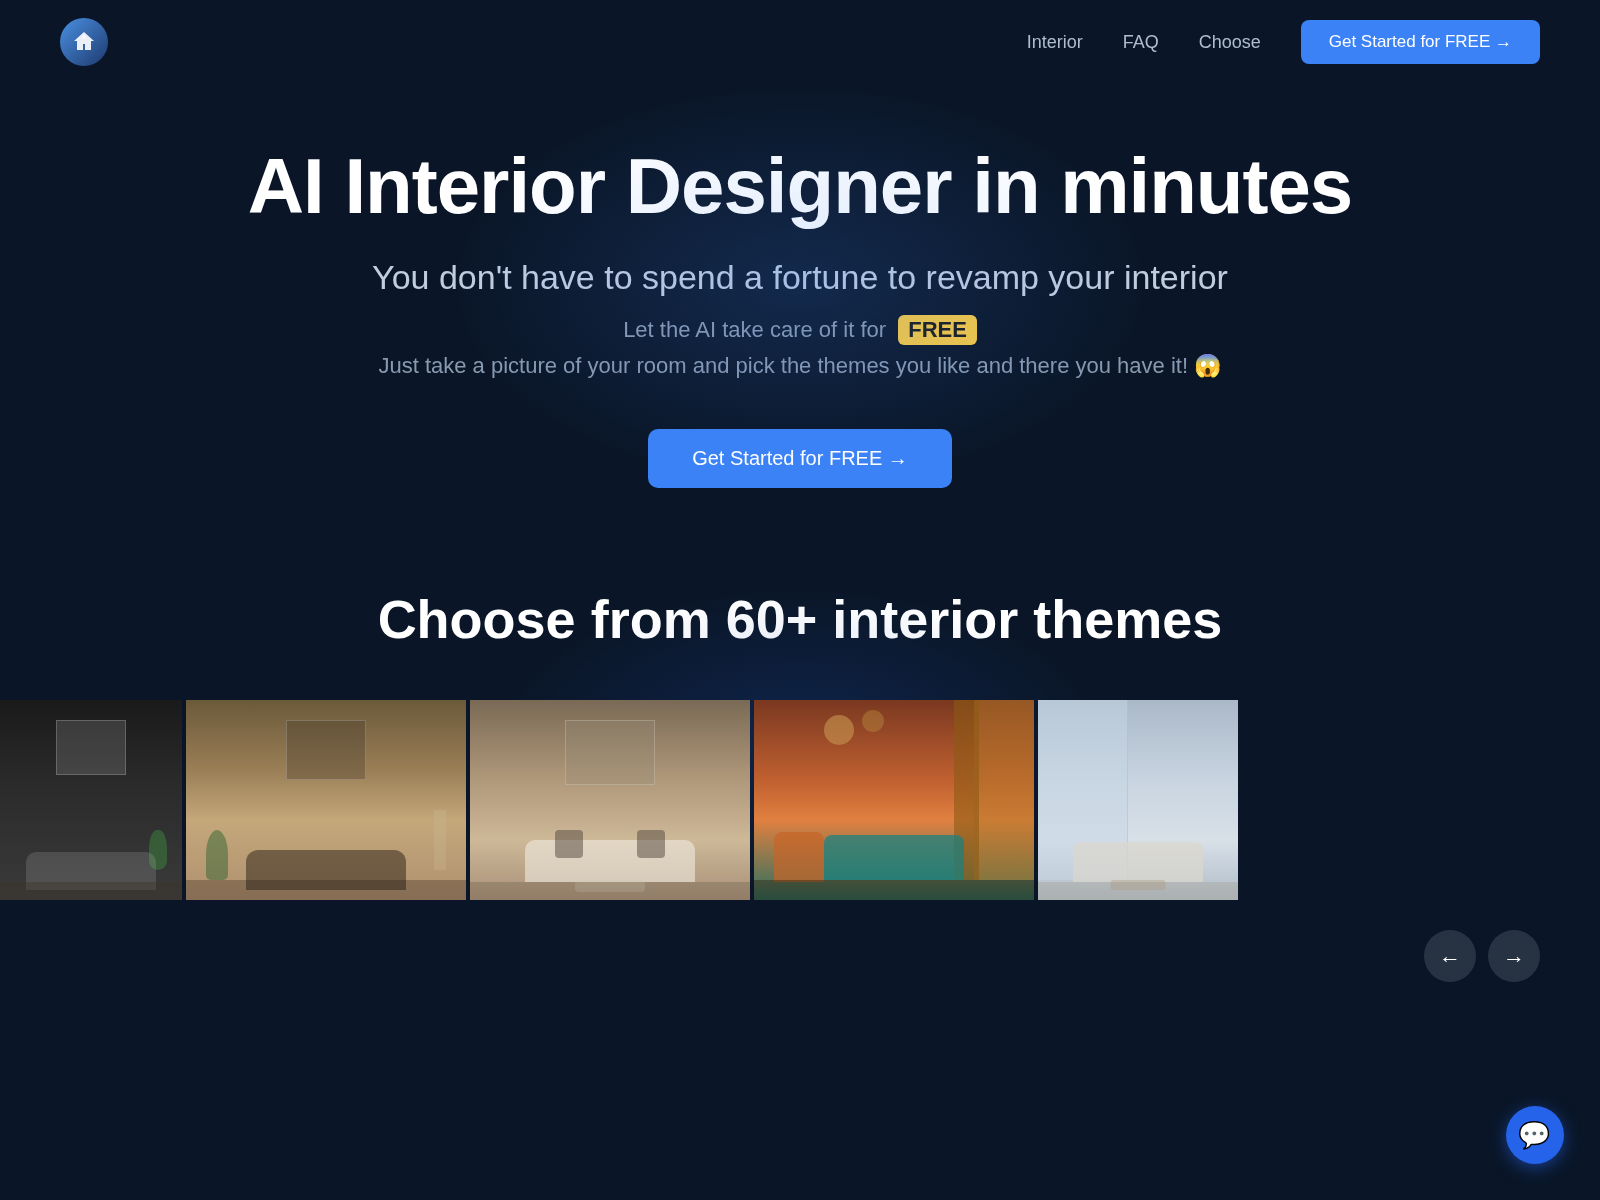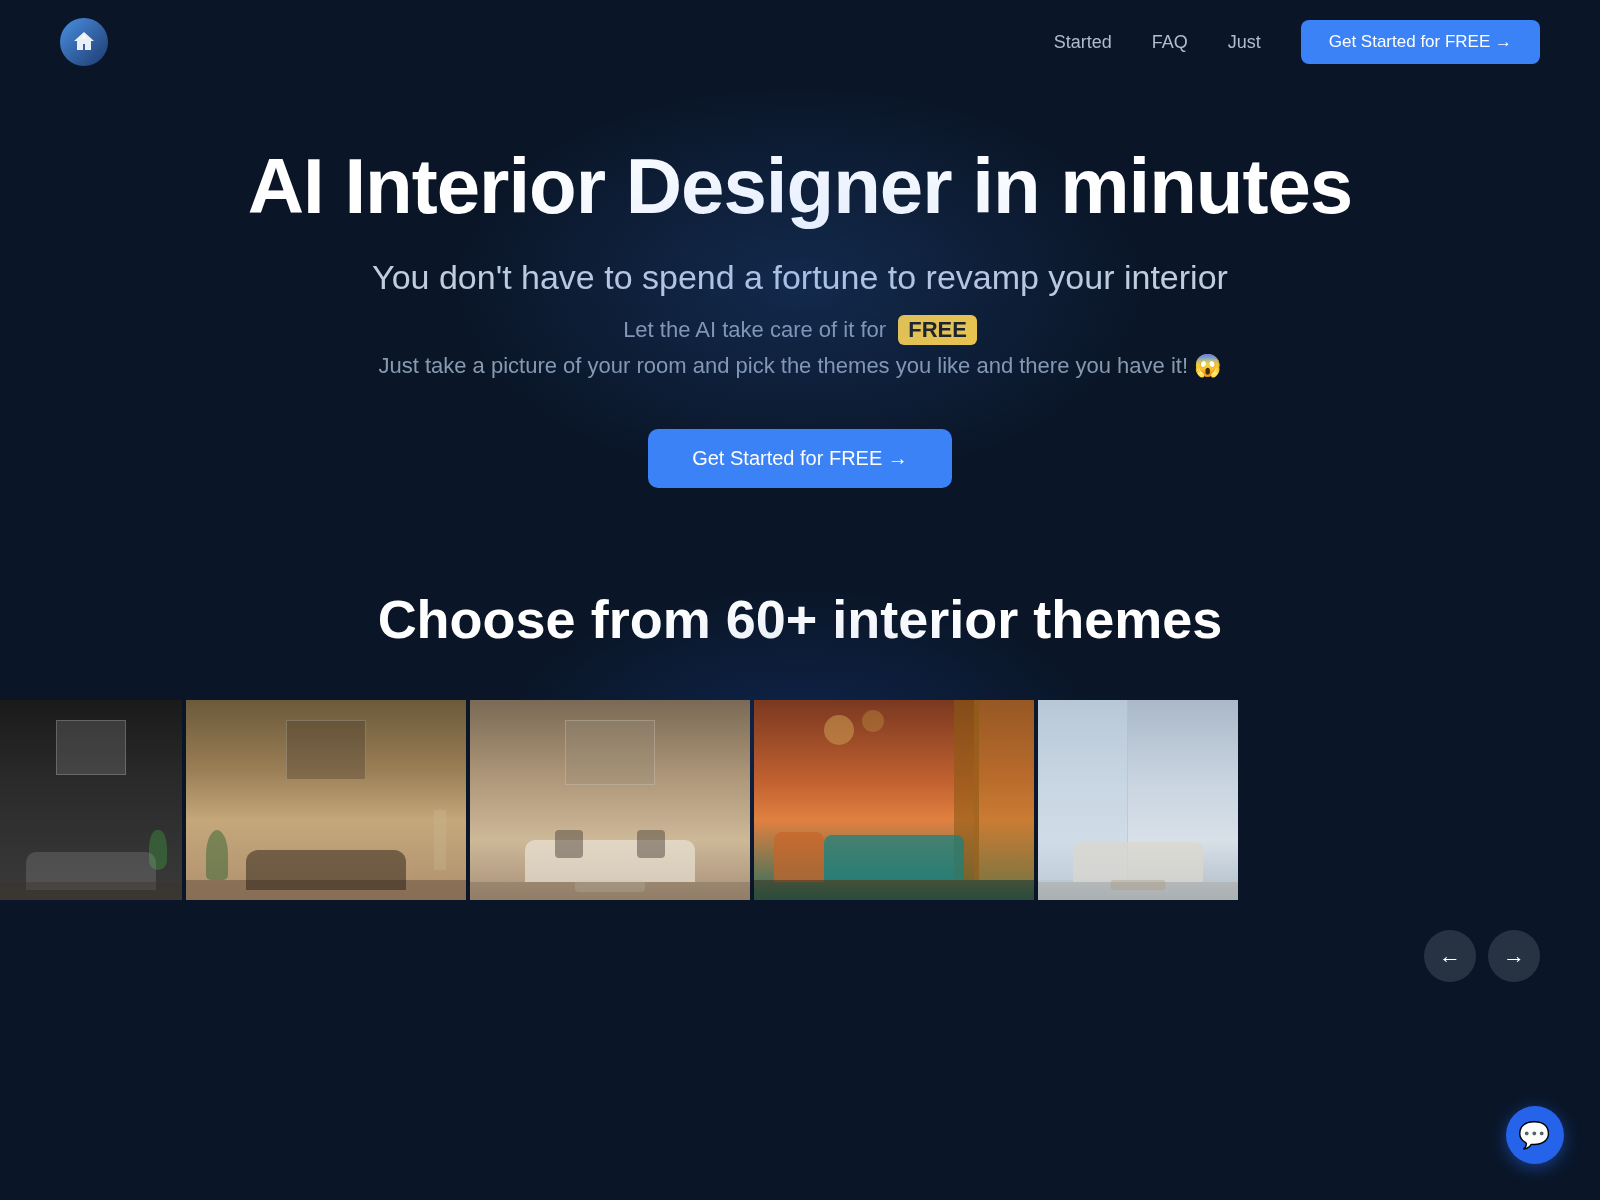--- a/index.html
+++ b/index.html
@@ -283,23 +283,23 @@
   <div class="logo-wrap">
     <div class="logo-icon">
       <svg width="28" height="28" viewBox="0 0 28 28" fill="none">
         <path d="M14 4L4 13h3v9h6v-6h2v6h6v-9h3L14 4z" fill="white" opacity="0.9"></path>
         <circle cx="14" cy="9" r="2" fill="white" opacity="0.6"></circle>
       </svg>
     </div>
   </div>
 
   <div class="nav-links">
-    <a class="nav-link" href="#">Started</a>
+    <a class="nav-link" href="#">Interior</a>
     <a class="nav-link" href="#">FAQ</a>
-    <a class="nav-link" href="#">Just</a>
+    <a class="nav-link" href="#">Choose</a>
     <button class="btn-primary">Get Started for FREE →</button>
   </div>
 </nav>
 
 <section class="hero">
   <h1>AI Interior Designer in minutes</h1>
   <p class="hero-sub1">You don't have to spend a fortune to revamp your interior</p>
   <p class="hero-sub2">
     <span>Let the AI take care of it for</span>
     <span class="hero-free-badge">FREE</span>

